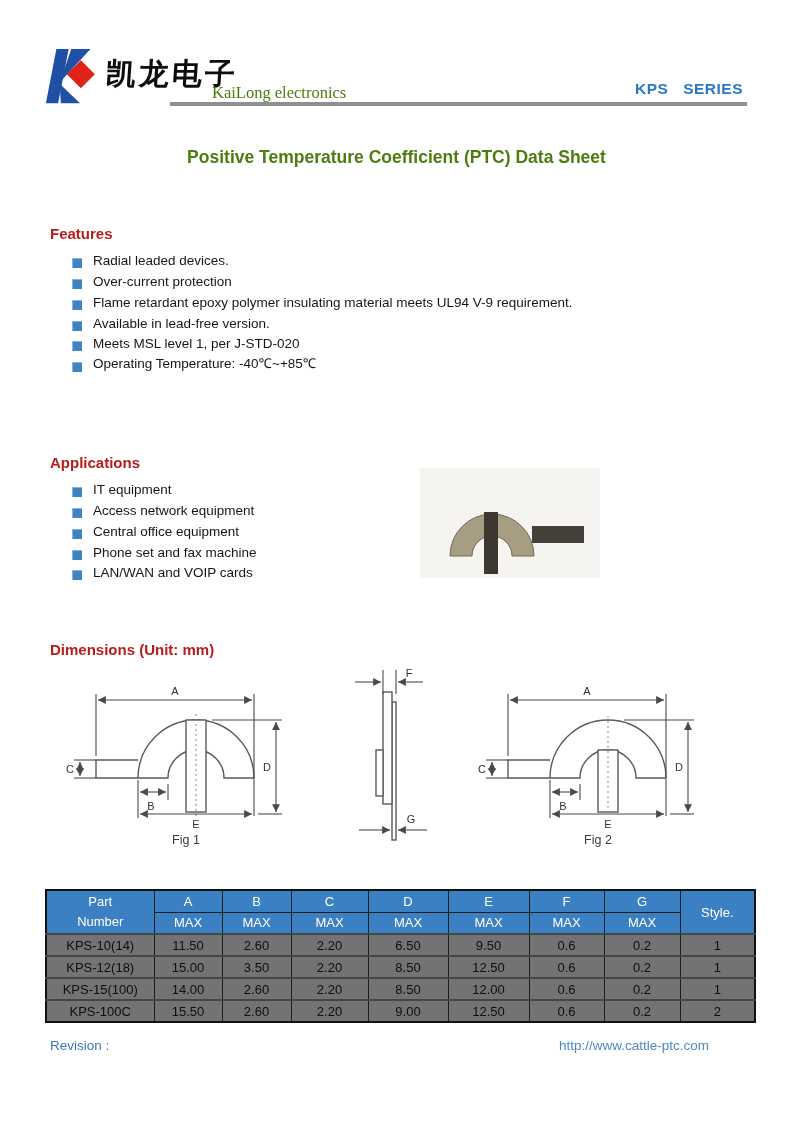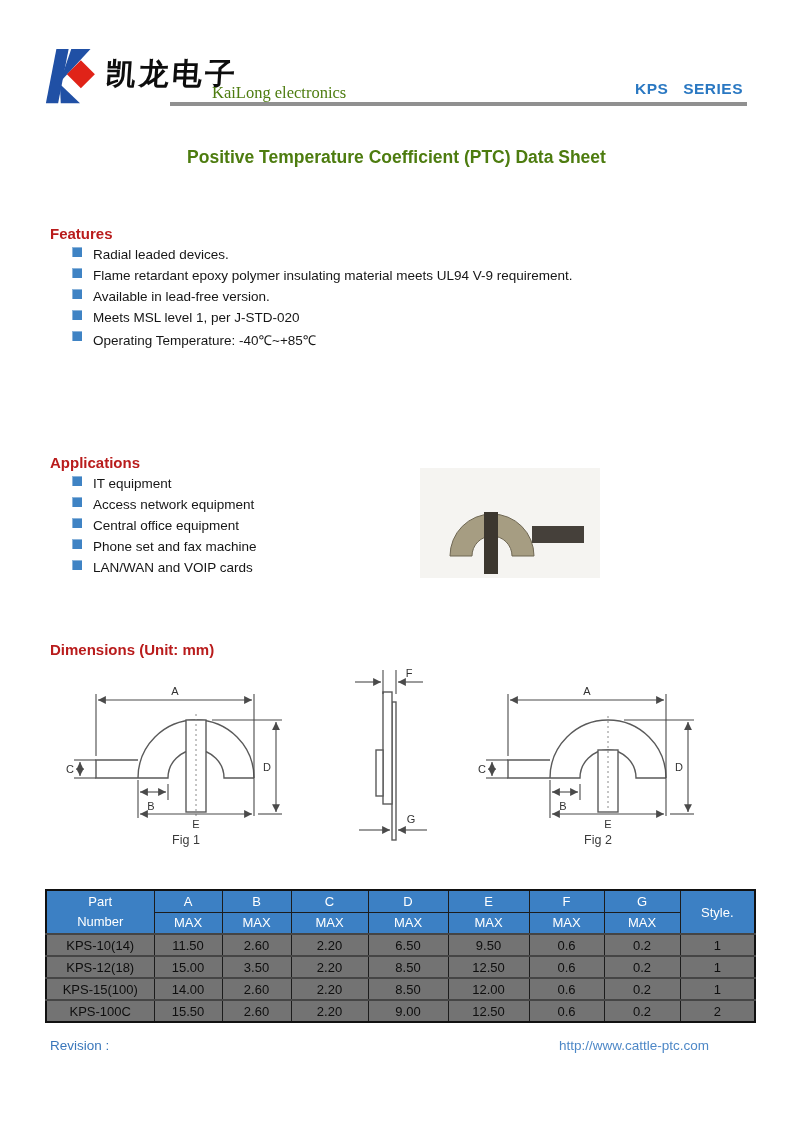--- a/index.html
+++ b/index.html
@@ -22,21 +22,21 @@
   
   .doc-title  { position:absolute; left:0; top:147px; width:100%; text-align:center;
                 font-size:17.5px; font-weight:bold; color:#4d7c0f; }
   .sec-head   { position:absolute; font-size:15px; font-weight:bold; color:#b91c1c; }
   #features-head { left:50px; top:225px; }
   #apps-head     { left:50px; top:454px; }
   #dims-head     { left:50px; top:641px; }
   ul.bullets  { position:absolute; list-style:none; }
   #features-list { left:52px; top:247px; }
   #apps-list     { left:52px; top:476px; }
-  ul.bullets li { display:flex; align-items:flex-start; height:20.9px; font-size:13.5px; color:#161616;padding-left:20px; }
+  ul.bullets li { display:flex; align-items:flex-end; height:20.9px; font-size:13.5px; color:#161616;padding-left:20px; }
   .bullet     { width:10px; height:10px; background:#3f83c4; margin-right:11px; flex:0 0 auto;
                 box-shadow:inset 1px 1px 0 rgba(255,255,255,.4); }
   
   .photo-svg  { position:absolute; left:420px; top:468px; width:180px; height:110px; }
   
   .fig-svg    { position:absolute; top:664px; height:185px; }
   #fig1-svg   { left:66px;  width:230px; }
   #figmid-svg { left:335px; width:110px; }
   #fig2-svg   { left:478px; width:230px; }
   .fig-svg text { font-family:"Liberation Sans", sans-serif; font-size:11px; fill:#333; }
@@ -84,20 +84,24 @@
   <div class="series">KPS SERIES</div>
   <div class="hdr-rule"></div>
 
   <div class="doc-title">Positive Temperature Coefficient (PTC) Data Sheet</div>
 
   <div class="sec-head" id="features-head">Features</div>
   <ul class="bullets" id="features-list">
     <li>
         <span class="bullet"></span>
         <span>Radial leaded devices.</span>
+      </li>
+    <li>
+        <span class="bullet"></span>
+        <span>Over-current protection</span>
       </li>
     <li>
         <span class="bullet"></span>
         <span>Flame retardant epoxy polymer insulating material meets UL94 V-9 requirement.</span>
       </li>
     <li>
         <span class="bullet"></span>
         <span>Available in lead-free version.</span>
       </li>
     <li>

